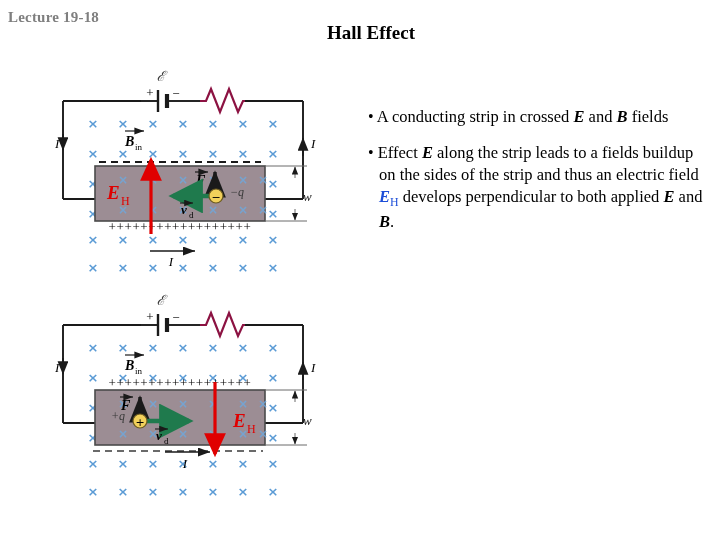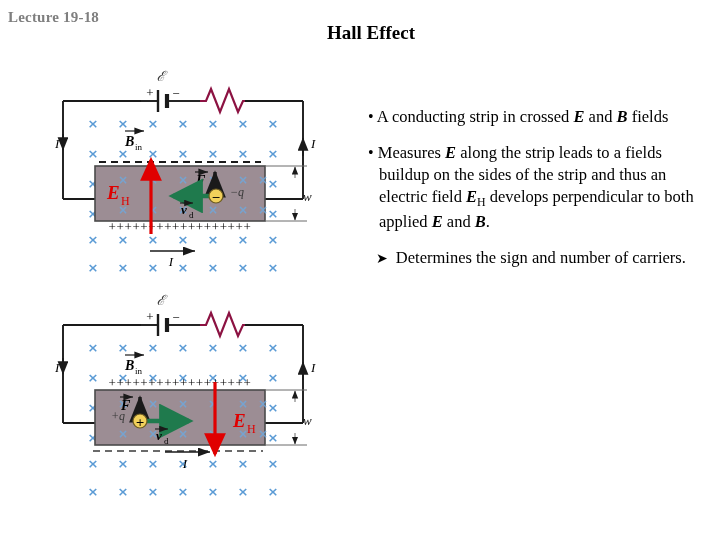--- a/index.html
+++ b/index.html
@@ -79,21 +79,21 @@
   .arrow-bullet {
     font-family: "DejaVu Sans", sans-serif;
     font-size: 14px;
     padding-right: 4px;
   }
   .vec-it {
     font-style: italic;
     font-weight: bold;
   }
   .eh-red {
-    color: #000000;
+    color: #1d4ed8;
     font-style: italic;
     font-weight: bold;
   }
   .eh-red sub {
     font-style: normal;
     font-weight: normal;
     font-size: 0.72em;
   }
 </style>
 </head>
@@ -409,22 +409,18 @@
 <div id="body-text">
 
   <p class="para">
     <span class="bullet-dot">•</span>
     <span>A conducting strip in crossed</span>
     <span class="vec-it">E</span><span> and </span><span class="vec-it">B</span><span> fields</span>
   </p>
 
   <p class="para">
     <span class="bullet-dot">•</span>
-    <span>Measures </span><span class="vec-it">E</span><span> along the strip leads to a fields buildup on the sides of the strip and thus an electric field </span><span class="eh-red"><span>E</span><sub>H</sub></span><span> develops perpendicular to both applied </span><span class="vec-it">E</span><span> and </span><span class="vec-it">B</span><span>.</span>
+    <span>Effect </span><span class="vec-it">E</span><span> along the strip leads to a fields buildup on the sides of the strip and thus an electric field </span><span class="eh-red"><span>E</span><sub>H</sub></span><span> develops perpendicular to both applied </span><span class="vec-it">E</span><span> and </span><span class="vec-it">B</span><span>.</span>
   </p>
 
-  <p class="sub">
-    <span class="arrow-bullet">➤</span>
-    <span>Determines the sign and number of carriers.</span>
-  </p>
 
 
 </div>
 
 </body></html>

